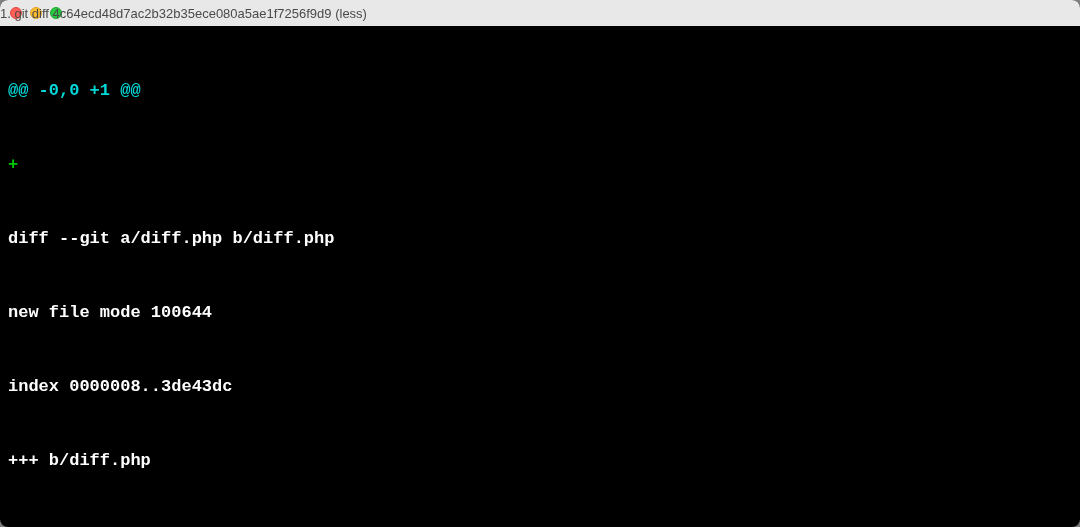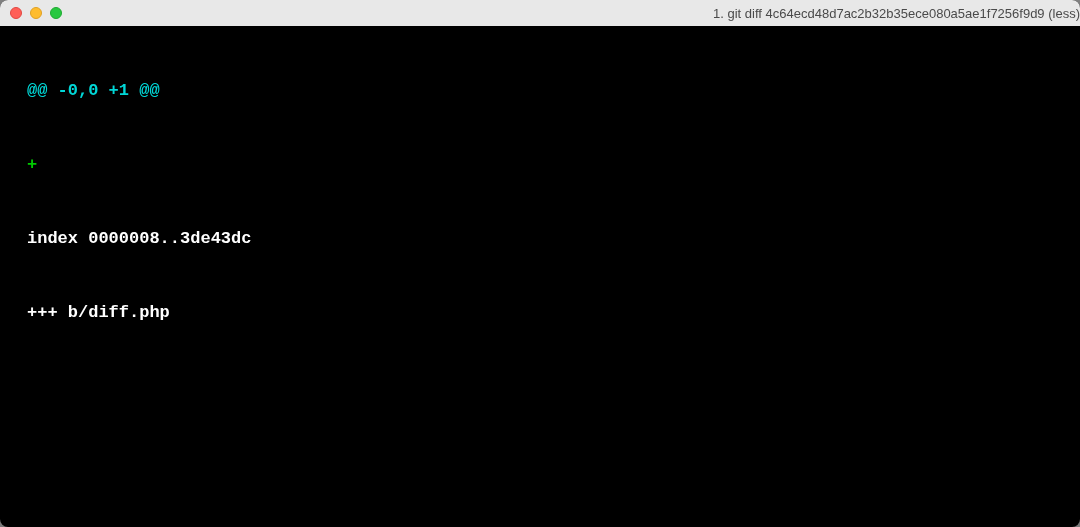--- a/index.html
+++ b/index.html
@@ -35,55 +35,57 @@
       width: 12px;
       height: 12px;
       border-radius: 50%;
     }
     .tl-close { background: #ff5f57; border: 0.5px solid #e14740; }
     .tl-min { background: #febc2e; border: 0.5px solid #dfa023; }
     .tl-max { background: #28c840; border: 0.5px solid #1faa31; }
     .title {
       position: absolute;
       left: 0; right: 0;
-      text-align: right;
+      text-align: left;
       font-family: -apple-system, "Helvetica Neue", Arial, sans-serif;
       font-size: 13px;
       color: #4a4a4a;
       pointer-events: none;
     }
     .terminal-body {
       padding: 4px 8px;
       font-size: 17px;
       line-height: 1.45;
       font-weight: bold;
       color: #fff;
       white-space: pre;
       overflow: hidden;
     }
-    .line { display: block; white-space: pre; margin-left: 19px; }
+    .line { display: block; white-space: pre; }
     .cyan { color: #00d7d7; }
     .green { color: #00c800; }
     .white { color: #ffffff; }
   </style>
 </head>
 <body>
 
 <div class="window">
   <div class="titlebar">
     <div class="traffic-lights">
       <div class="traffic-light tl-close"></div>
       <div class="traffic-light tl-min"></div>
       <div class="traffic-light tl-max"></div>
     </div>
     <div class="title">1. git diff 4c64ecd48d7ac2b32b35ece080a5ae1f7256f9d9 (less)</div>
   </div>
   <div class="terminal-body">
     <span class="line cyan">@@ -0,0 +1 @@</span>
     <span class="line green">+</span>
+    <span class="line white">diff --git a/diff.php b/diff.php</span>
+    <span class="line white">new file mode 100644</span>
     <span class="line white">index 0000008..3de43dc</span>
     <span class="line white">+++ b/diff.php</span>
     
     
     
     
     
     
     
     

